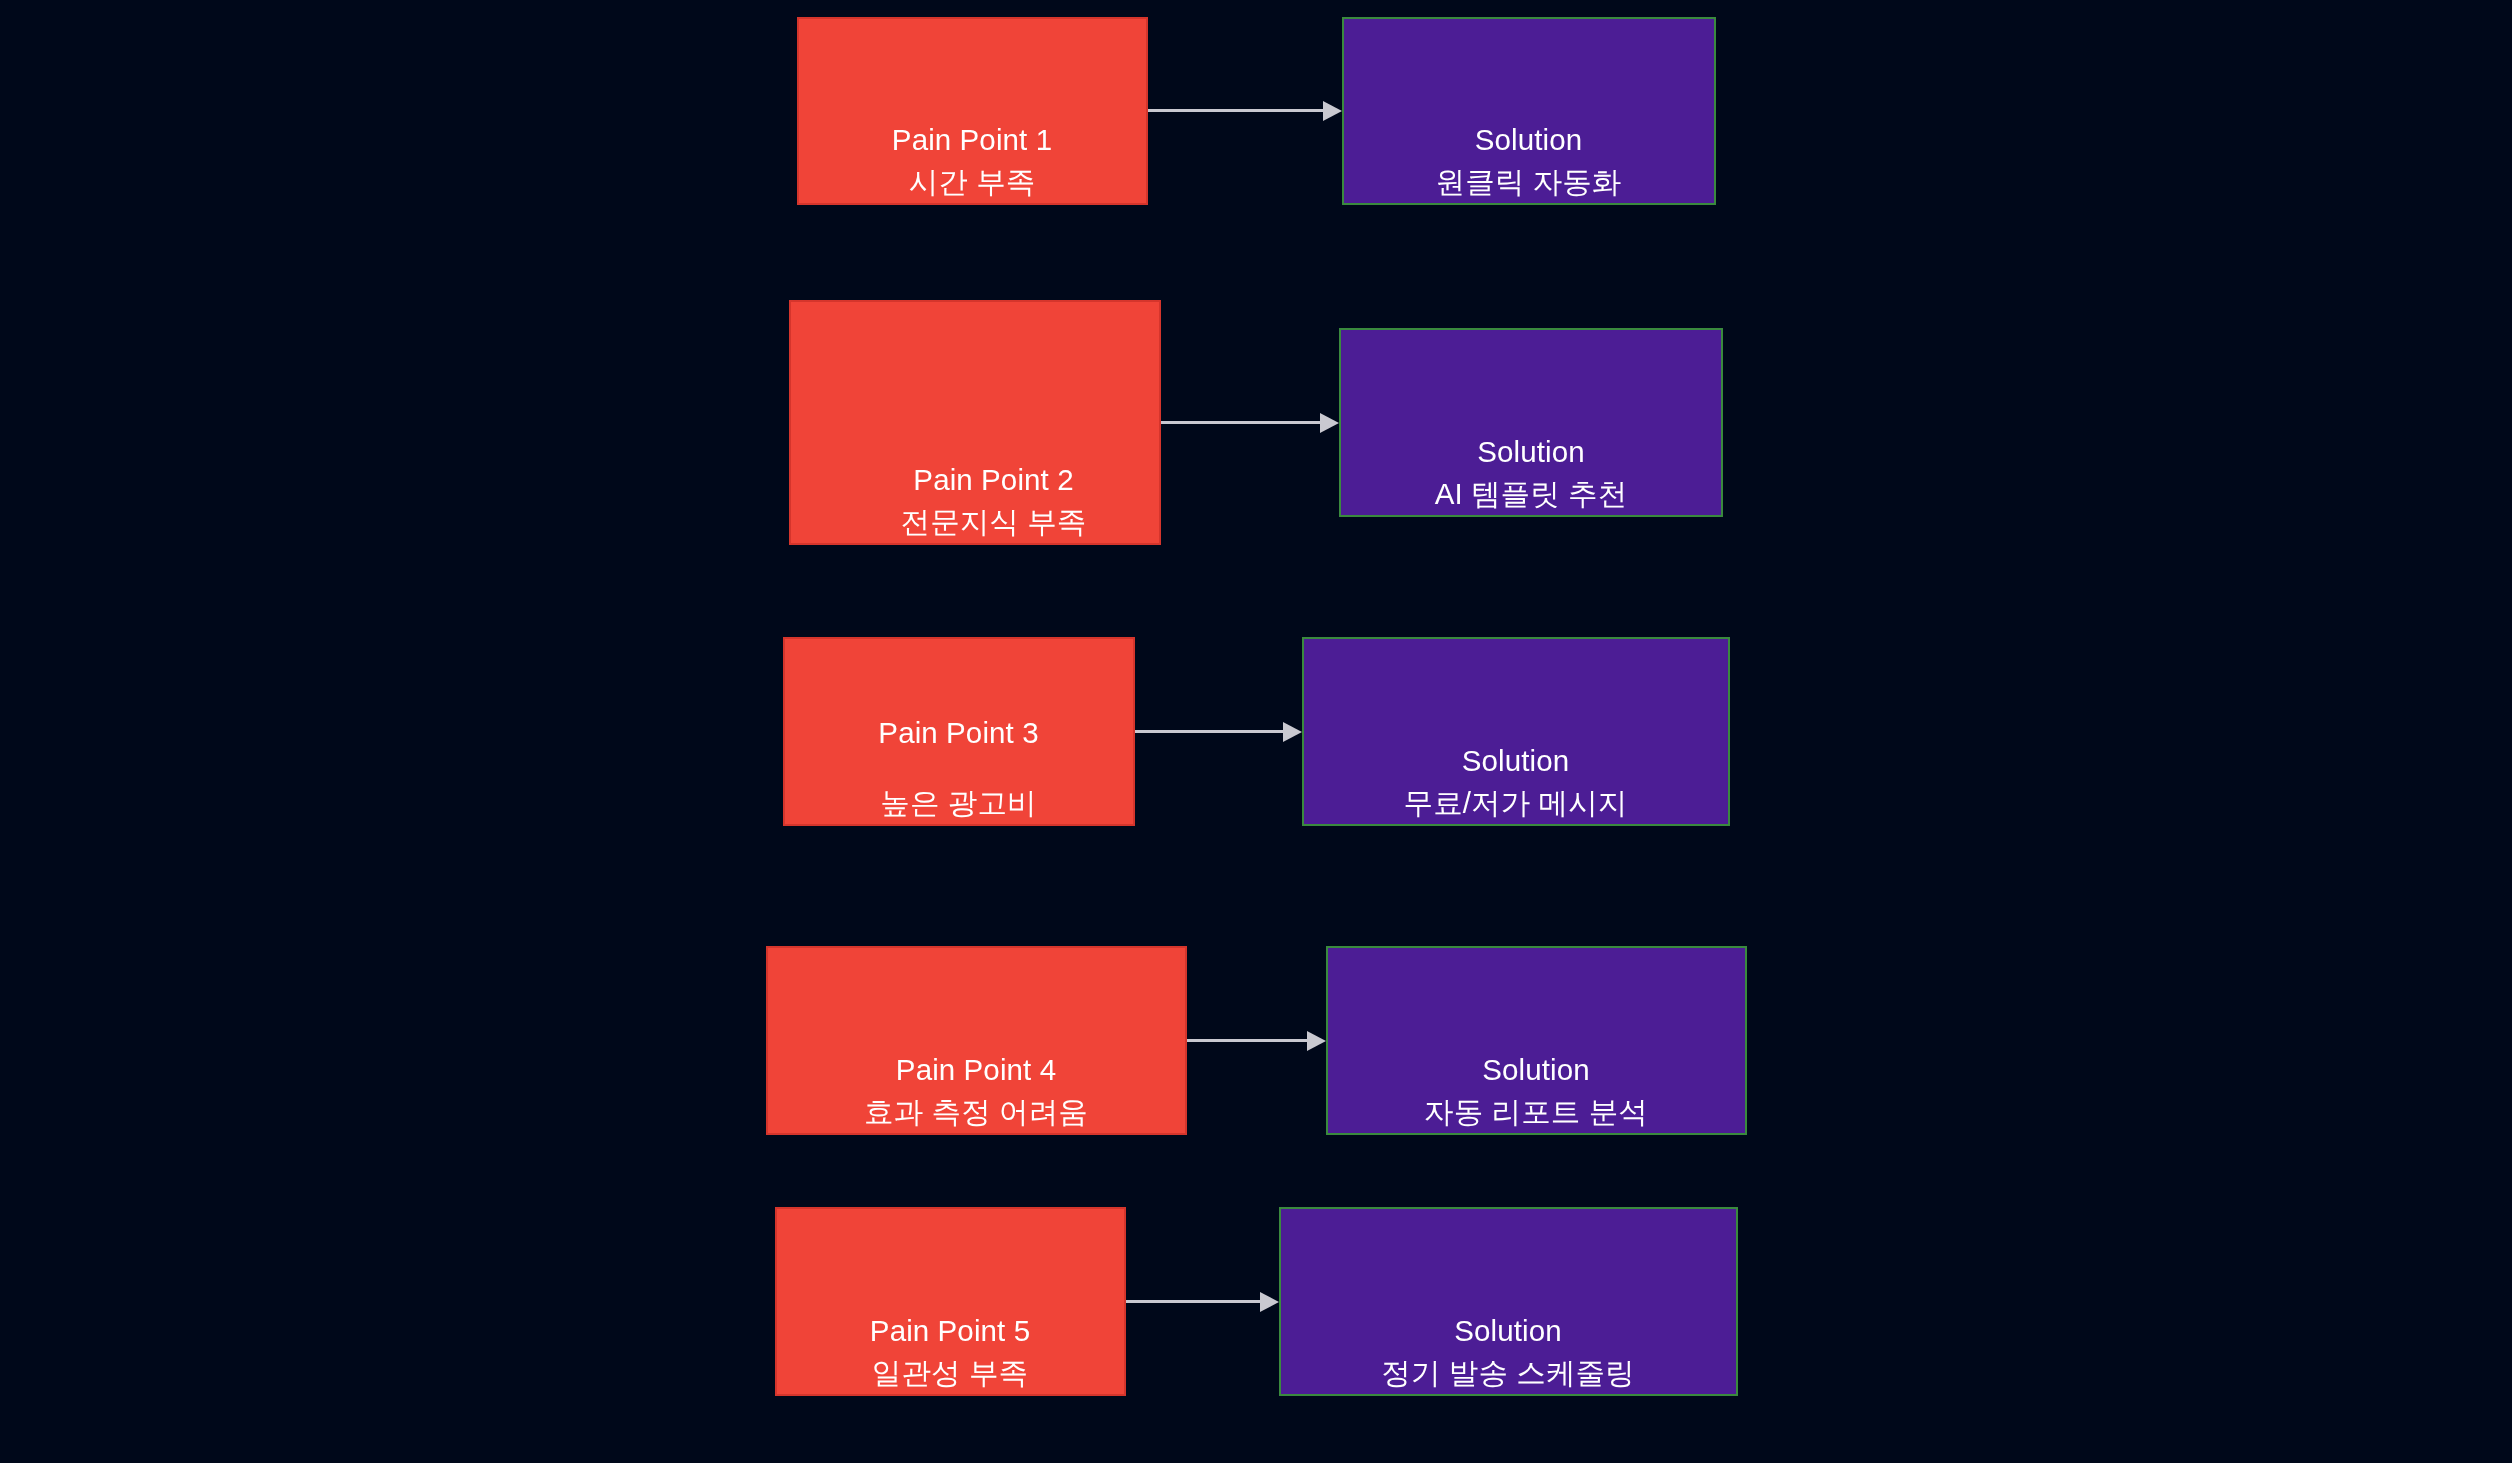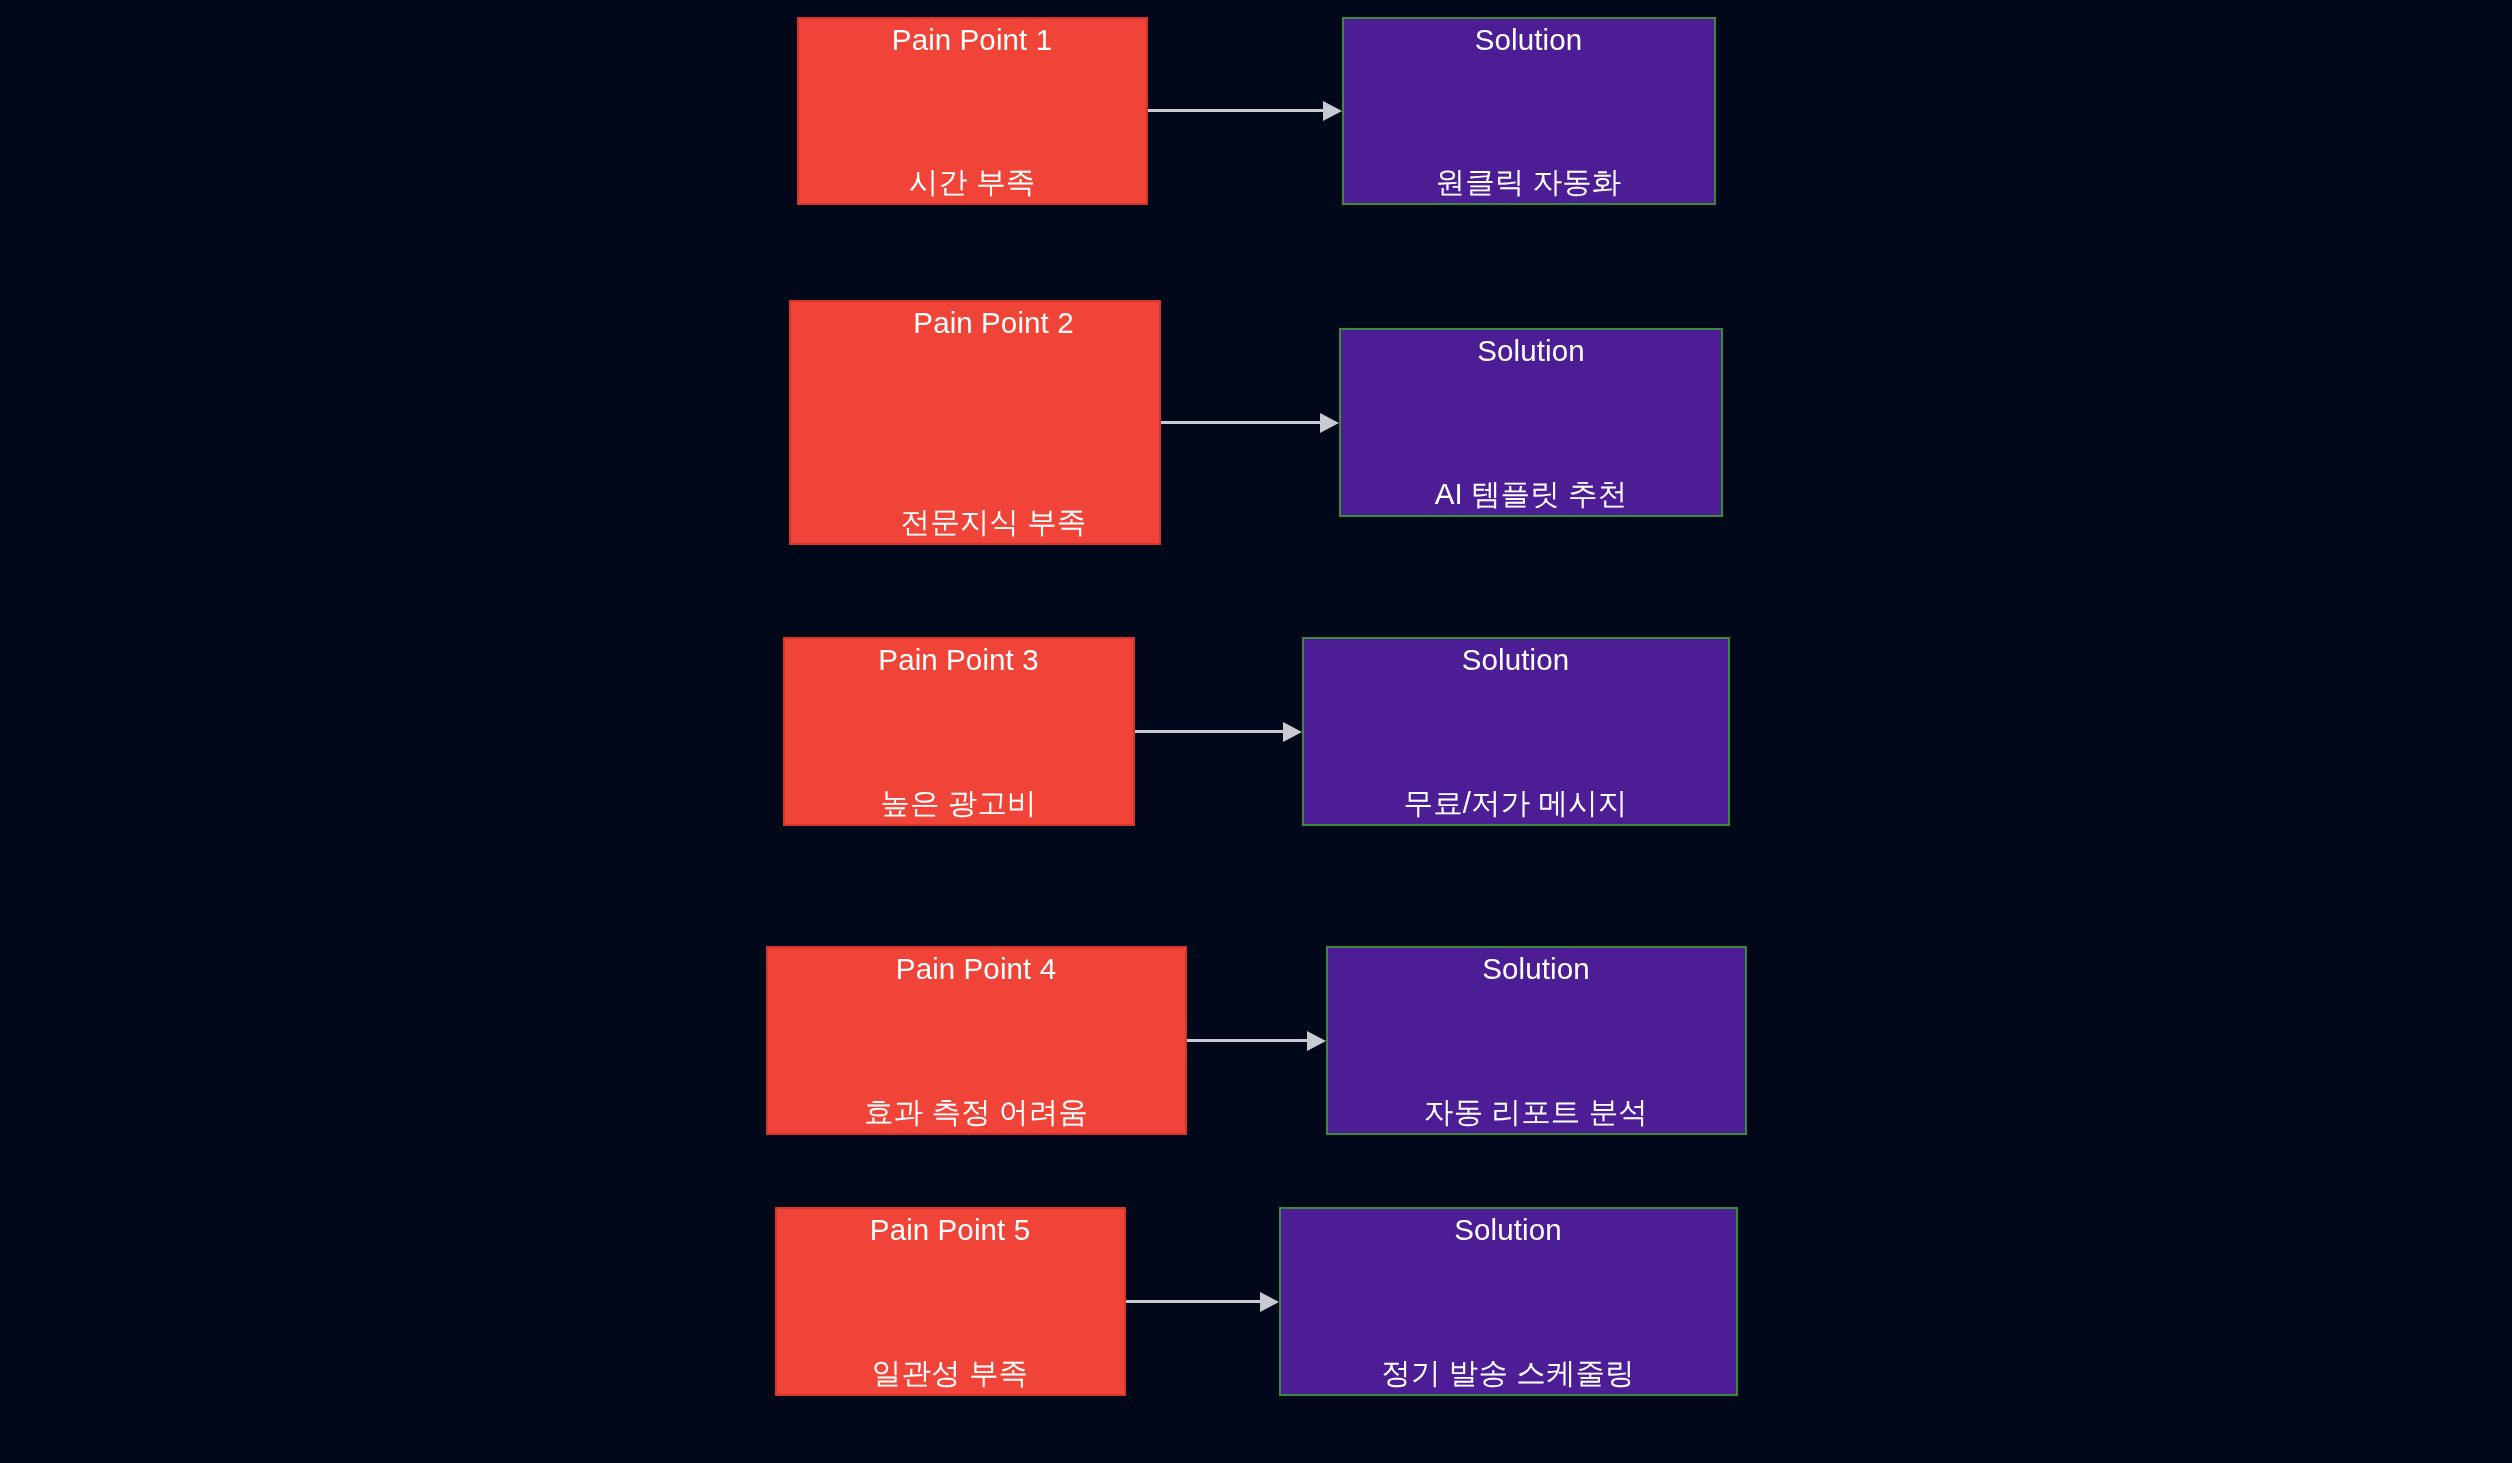--- a/index.html
+++ b/index.html
@@ -25,21 +25,21 @@
     width: 2512px;
     display: flex;
     align-items: center;
     justify-content: center;
   }
   .node {
     box-sizing: border-box;
     display: flex;
     flex-direction: column;
     align-items: center;
-    justify-content: space-between;
+    justify-content: flex-end;
     color: #ffffff;
     text-align: center;
     font-size: 29.5px;
     line-height: 1.42;
     letter-spacing: 0.1px;
     font-weight: 400;
   }
   .node .ln {
     display: block;
     white-space: nowrap;
@@ -103,21 +103,21 @@
       <span class="line"></span>
       <span class="head"></span>
     </div>
     <div class="node solution" style="width:384px; height:189px;">
       <span class="ln">Solution</span>
       <span class="ln">AI 템플릿 추천</span>
     </div>
   </div>
 
   <div class="row" style="top:637px; height:189px;">
-    <div class="node pain" style="width:352px; height:189px;">
+    <div class="node pain" style="width:352px; height:189px;gap:28px;">
       <span class="ln">Pain Point 3</span>
       <span class="ln">높은 광고비</span>
     </div>
     <div class="connector" style="width:167px;">
       <span class="line"></span>
       <span class="head"></span>
     </div>
     <div class="node solution" style="width:428px; height:189px;">
       <span class="ln">Solution</span>
       <span class="ln">무료/저가 메시지</span>

